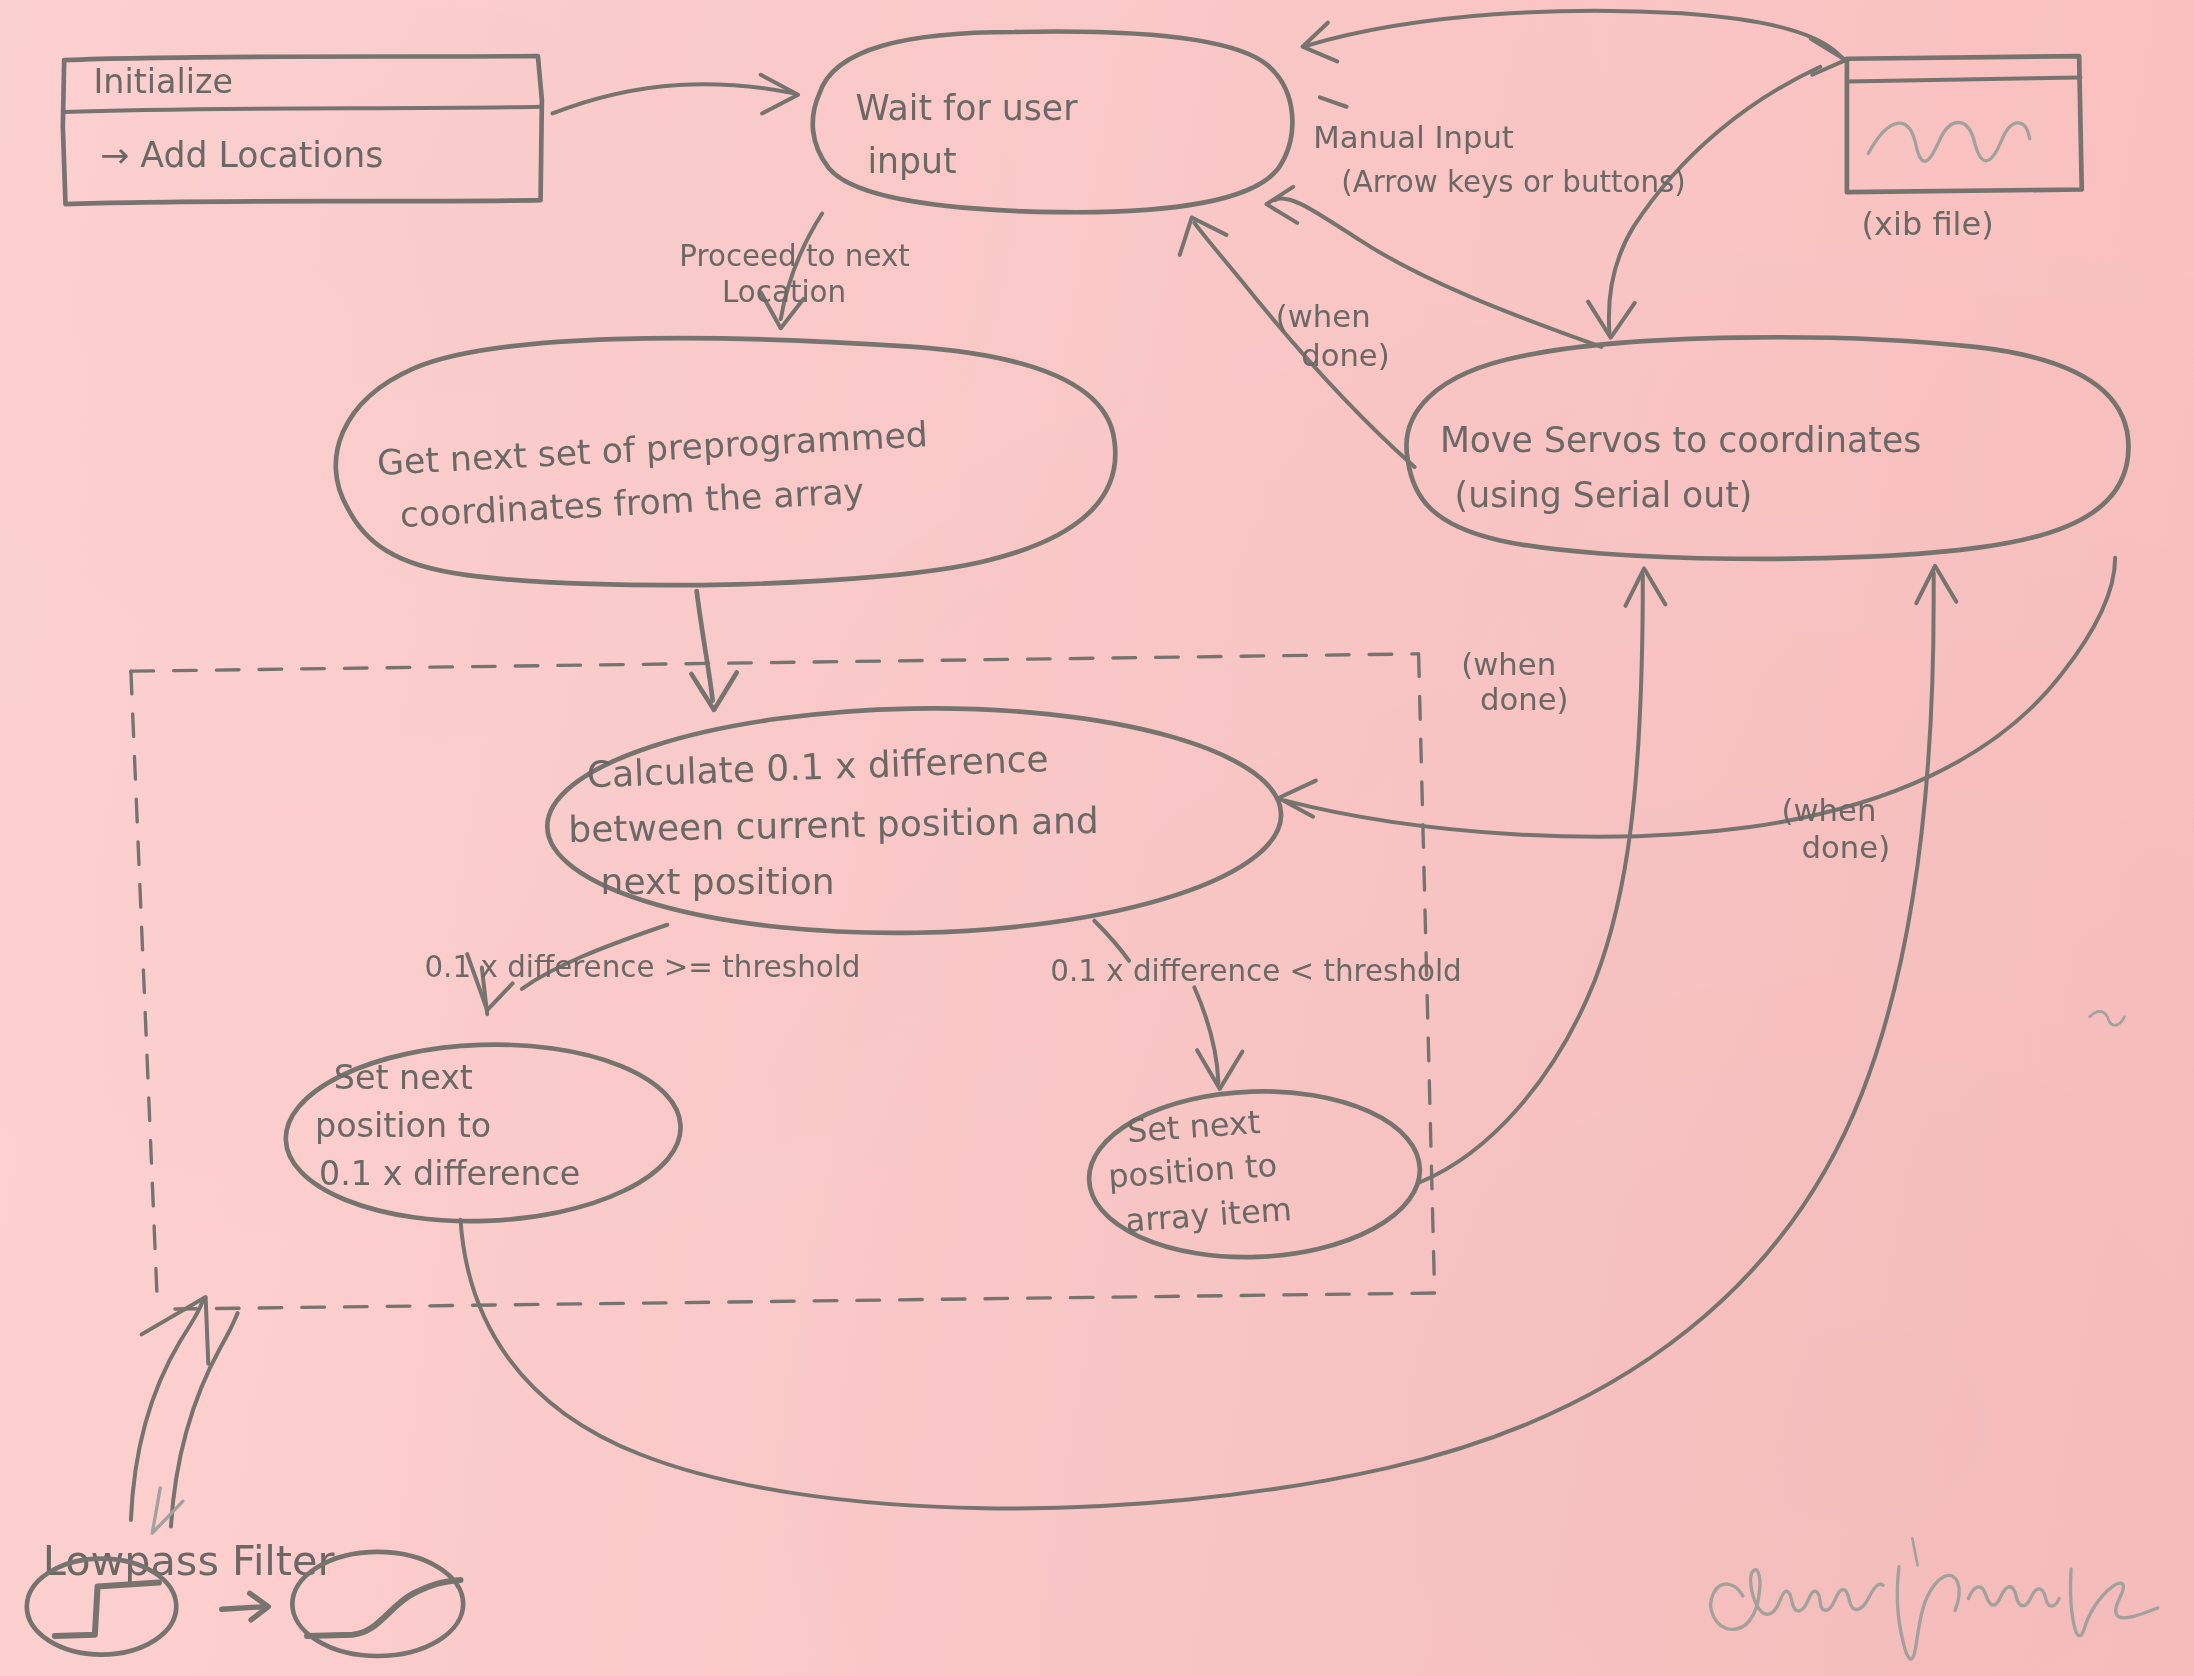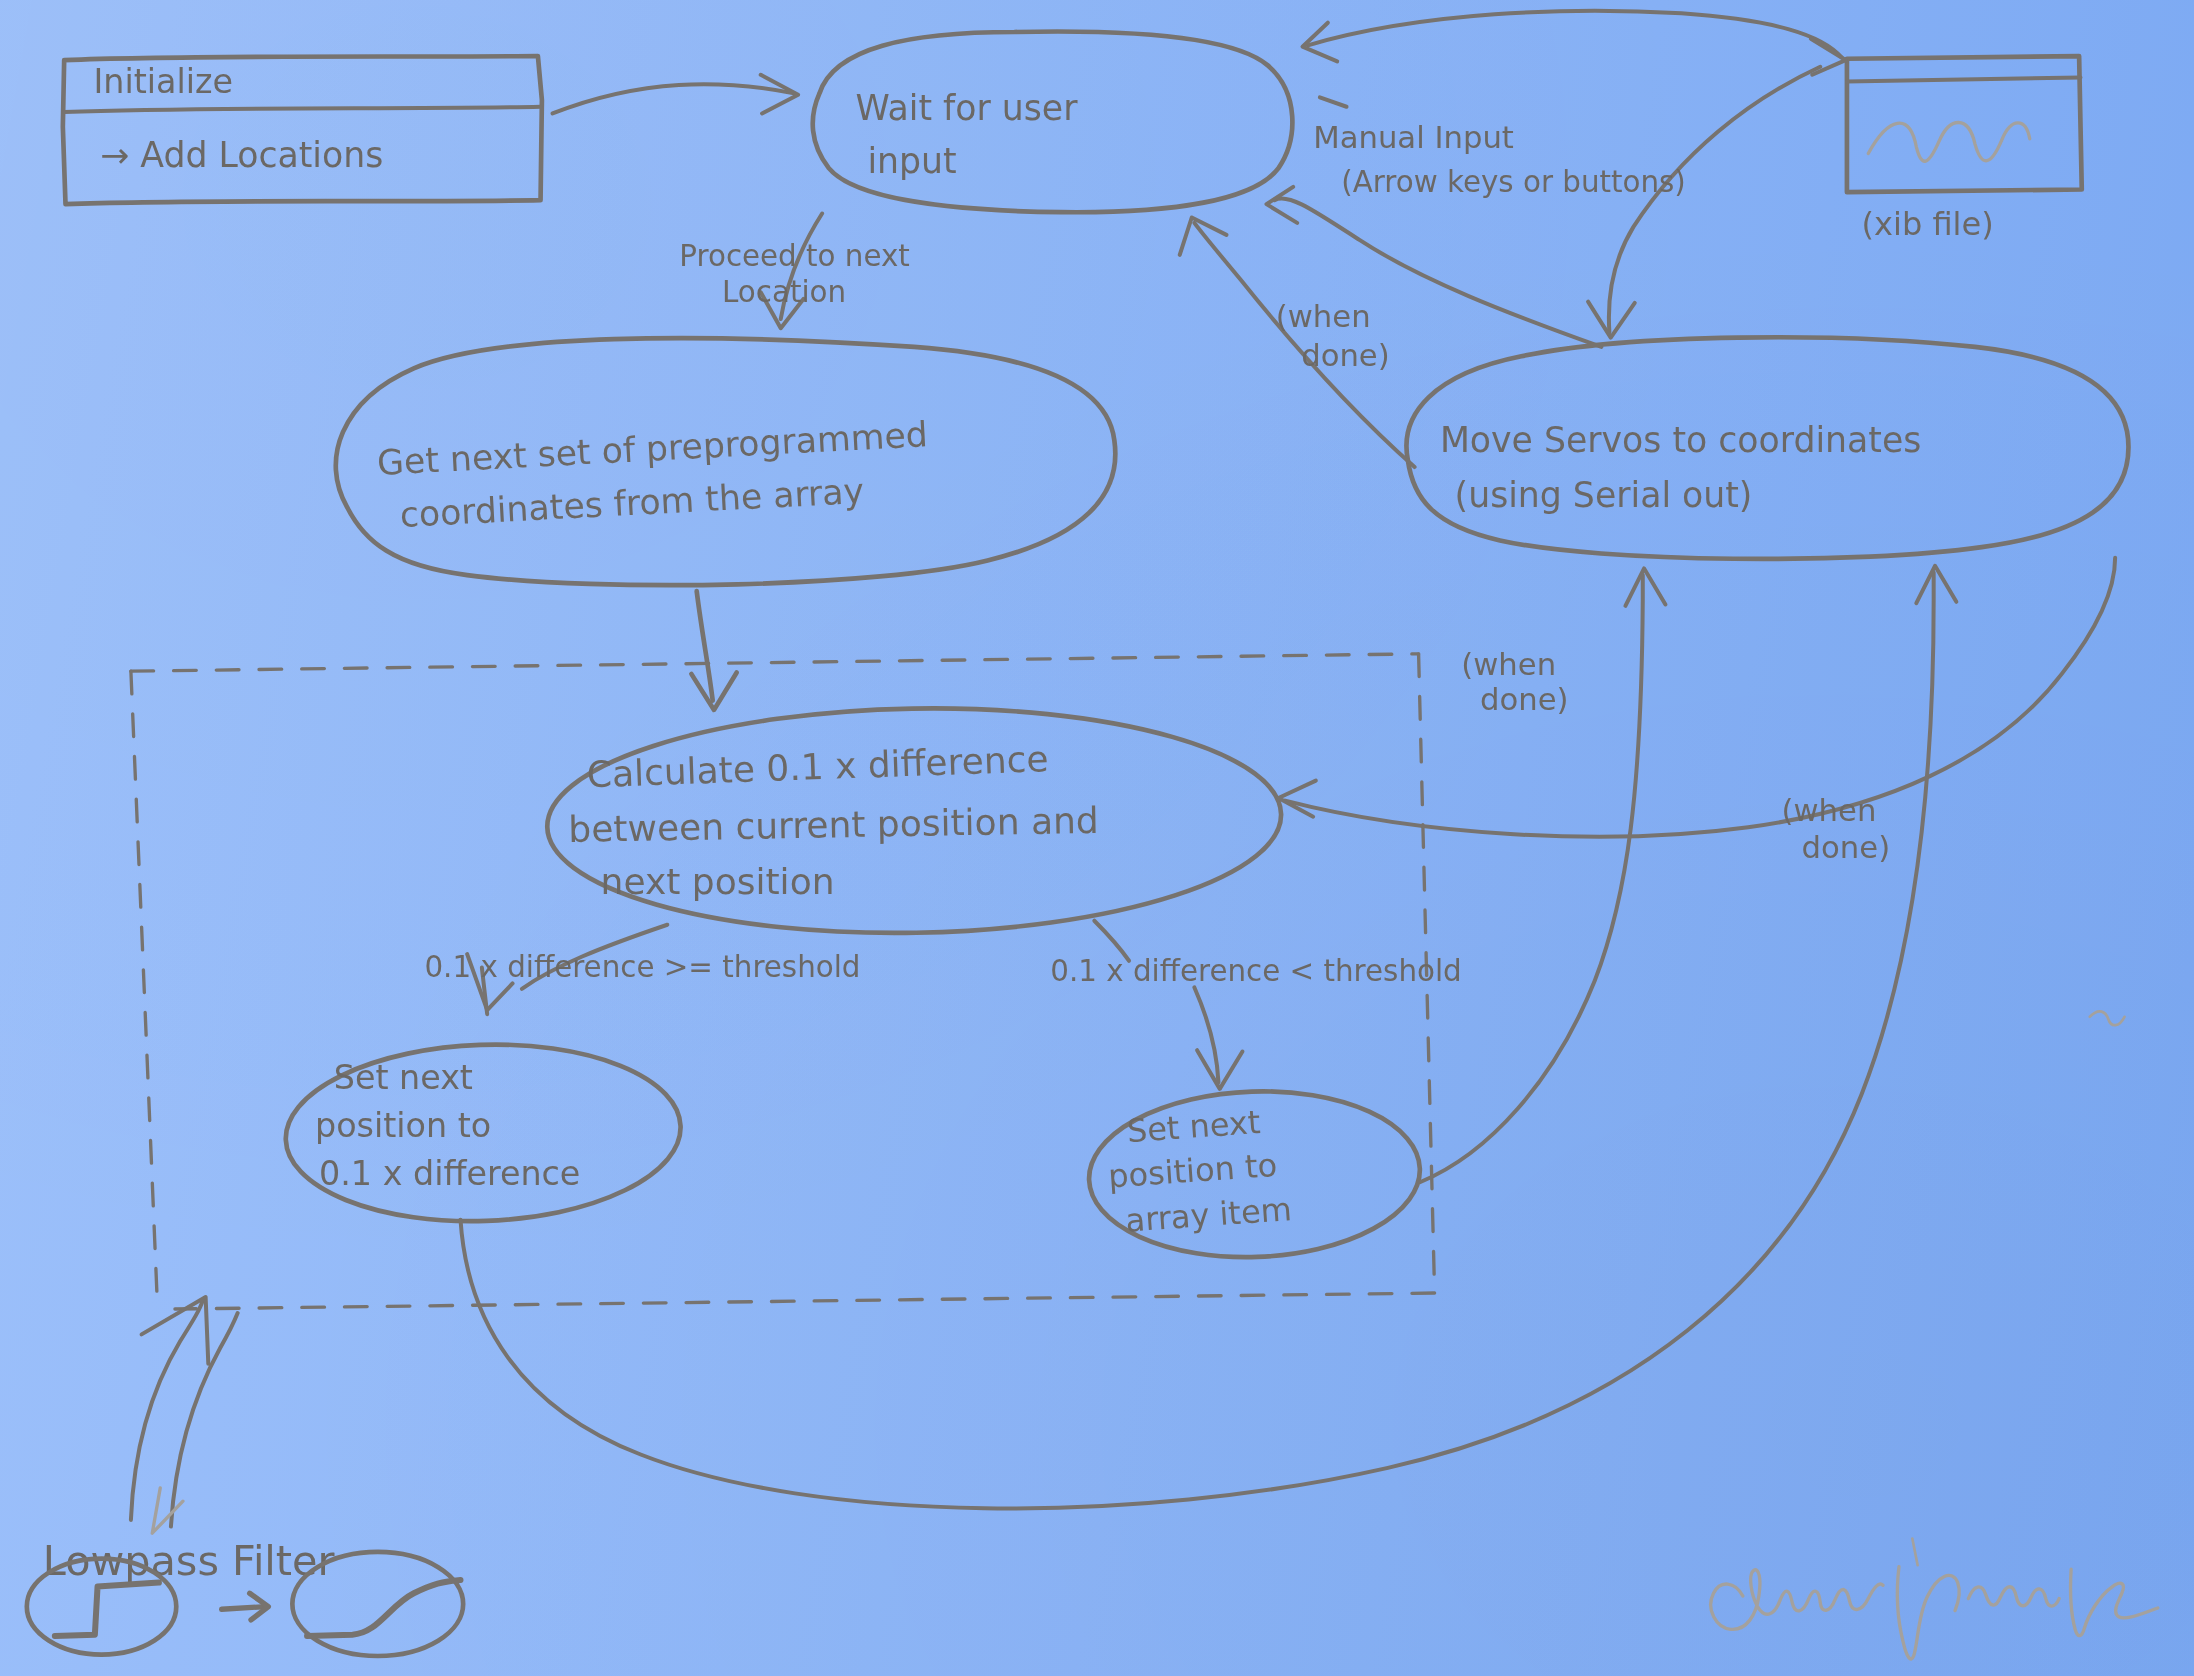--- a/index.html
+++ b/index.html
@@ -8,21 +8,21 @@
     padding: 0;
     background: #ffffff;
   }
   body {
     font-family: "DejaVu Sans", sans-serif;
   }
   #sheet {
     position: relative;
     width: 2194px;
     height: 1676px;
-    background: #3b82f6;
+    background: #fca5a5;
     overflow: hidden;
   }
   #sheet svg {
     position: absolute;
     top: 0;
     left: 0;
     width: 2194px;
     height: 1676px;
   }
   

